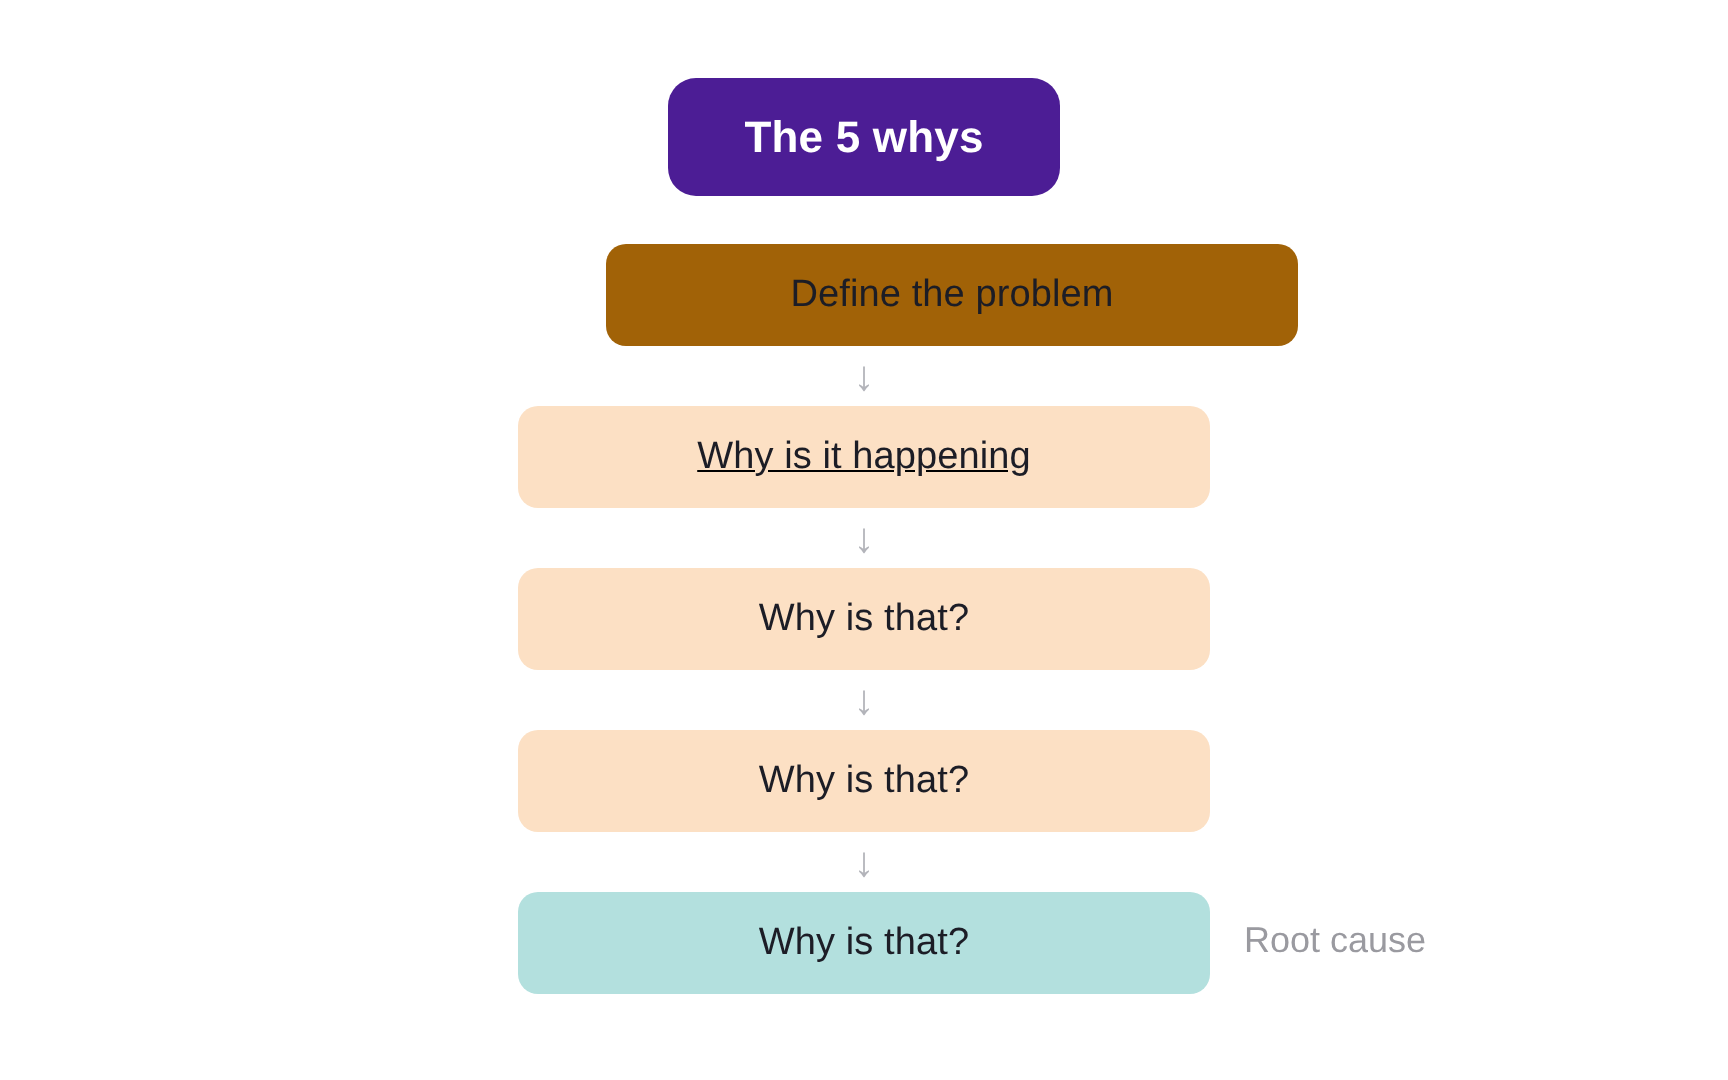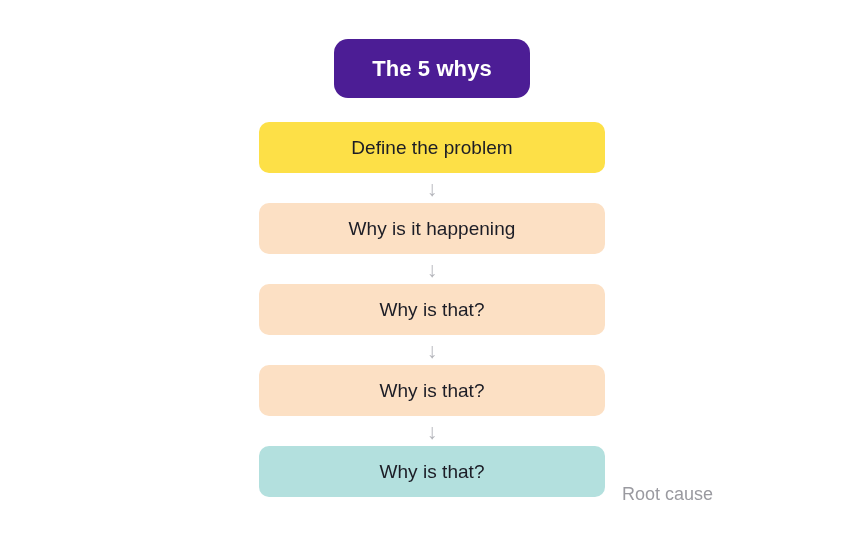--- a/index.html
+++ b/index.html
@@ -87,45 +87,44 @@
 
   
   .side-note {
     position: absolute;
     left: 622px;
     top: 461px;
     font-size: 18px;
     color: #9a9aa0;
     line-height: 1;
     white-space: nowrap;
-    margin-top: 24px;
   }
 </style>
 </head>
 <body>
 
 <div id="diagram">
 
   <div class="title-pill">
     <span class="title-text">The 5 whys</span>
   </div>
 
   <div class="flow">
 
     <div class="step-wrap">
-      <div class="step-box" style="background:#fde047;">
+      <div class="step-box" style="background:#a16207;margin-left:44px;">
         <span class="step-label">Define the problem</span>
       </div>
     </div>
     <div class="connector">
       <span class="arrow-glyph">↓</span>
     </div>
 
     <div class="step-wrap">
-      <div class="step-box" style="background:#fce0c4;">
+      <div class="step-box" style="background:#fce0c4;text-decoration:underline;">
         <span class="step-label">Why is it happening</span>
       </div>
     </div>
     <div class="connector">
       <span class="arrow-glyph">↓</span>
     </div>
 
     <div class="step-wrap">
       <div class="step-box" style="background:#fce0c4;">
         <span class="step-label">Why is that?</span>

